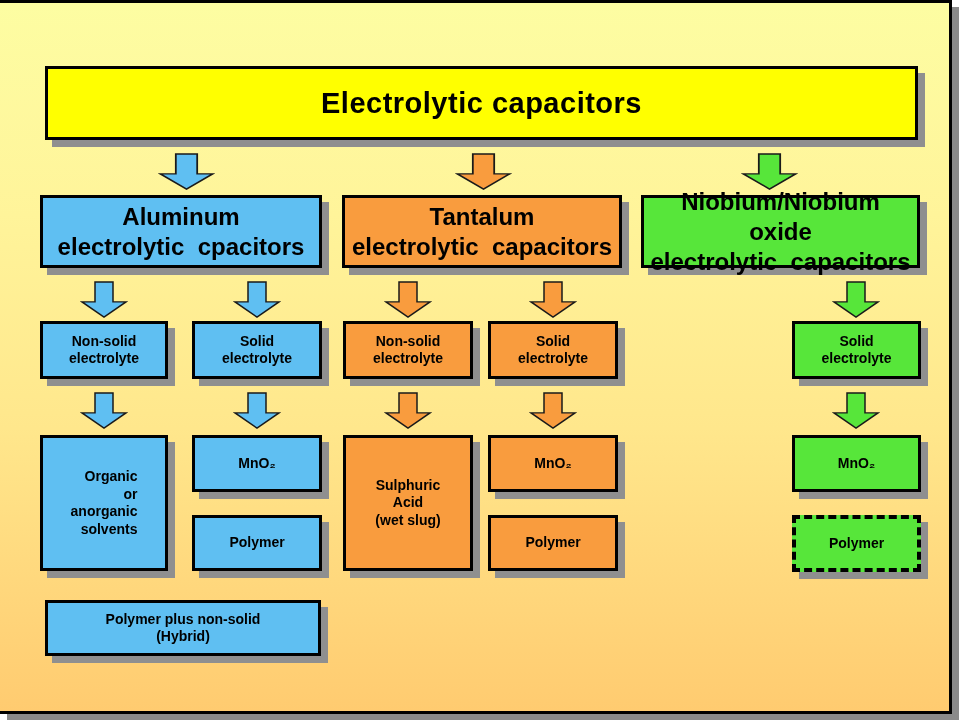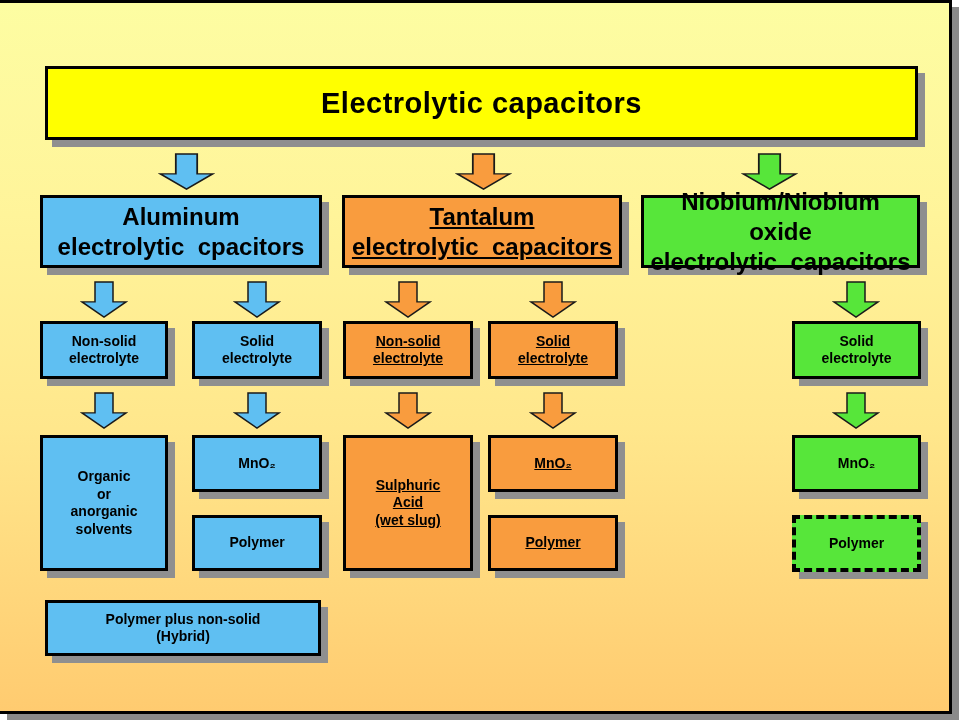--- a/index.html
+++ b/index.html
@@ -13,21 +13,21 @@
     background:linear-gradient(180deg,#FDFDA2 0%,#FFF49A 30%,#FFE78C 60%,#FFCB70 100%);
     box-shadow:7px 7px 0 #8A8A8A;
   }
   .box{
     position:absolute;border:3px solid #000;box-sizing:border-box;
     display:flex;align-items:center;justify-content:center;
     text-align:center;font-weight:bold;color:#000;
     white-space:pre-wrap;box-shadow:7px 7px 0 #8F8F8F;line-height:1.25;
   }
   .blue{background:#5FBFF2;}
-  .orange{background:#F99C3E;text-decoration:underline;}
+  .orange{background:#F99C3E;}
   .green{background:#57E63A;}
   .titlebox{background:#FFFF00;font-size:29px;letter-spacing:.5px;}
   .cat{font-size:24px;}
   .small{font-size:14px;}
   .dashed{border:4px dashed #000;}
   .arrow{position:absolute;}
 </style>
 </head>
 <body>
 
@@ -106,21 +106,21 @@
   <svg class="arrow" style="left:384px;top:389px;" width="48" height="38" viewBox="0 0 48 40" preserveAspectRatio="none">
     <polygon points="15,1 33,1 33,22 46,22 24,38 2,22 15,22" fill="#F99C3E" stroke="#1A1A1A" stroke-width="1.5"></polygon>
   </svg>
   <svg class="arrow" style="left:529px;top:389px;" width="48" height="38" viewBox="0 0 48 40" preserveAspectRatio="none">
     <polygon points="15,1 33,1 33,22 46,22 24,38 2,22 15,22" fill="#F99C3E" stroke="#1A1A1A" stroke-width="1.5"></polygon>
   </svg>
   <svg class="arrow" style="left:832px;top:389px;" width="48" height="38" viewBox="0 0 48 40" preserveAspectRatio="none">
     <polygon points="15,1 33,1 33,22 46,22 24,38 2,22 15,22" fill="#57E63A" stroke="#1A1A1A" stroke-width="1.5"></polygon>
   </svg>
 
-  <div class="box blue small" style="left:40px;top:432px;width:128px;height:136px;">
+  <div class="box blue small" style="left:40px;top:432px;width:128px;height:136px;text-align:right;">
     <span>Organic
 or
 anorganic
 solvents</span>
   </div>
   <div class="box blue small" style="left:192px;top:432px;width:130px;height:57px;">
     <span>MnO₂</span>
   </div>
   <div class="box orange small" style="left:343px;top:432px;width:130px;height:136px;text-align:center;">
     <span>Sulphuric

